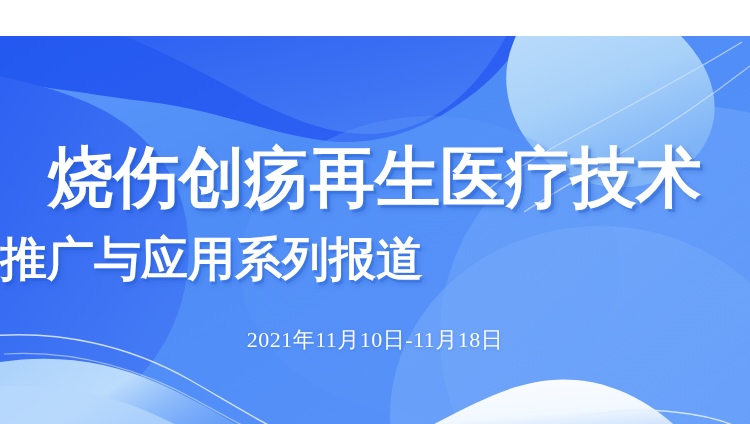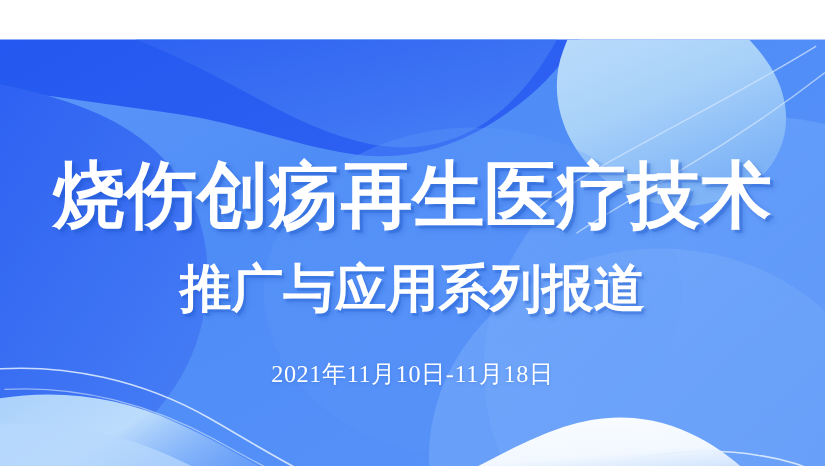--- a/index.html
+++ b/index.html
@@ -50,30 +50,29 @@
     text-shadow:
        3px 3px 0 rgba(30, 90, 205, 0.30),
        4px 4px 5px rgba(20, 70, 180, 0.25);
     font-family: "Liberation Sans", "DejaVu Sans", sans-serif;
   }
   .title-sub {
     position: absolute;
     left: 0;
     top: 199px;
     width: 750px;
-    text-align: center;
     color: #ffffff;
     font-size: 47px;
     line-height: 56px;
     font-weight: 700;
     white-space: nowrap;
     text-shadow:
        2px 3px 0 rgba(30, 90, 205, 0.28),
        3px 4px 5px rgba(20, 70, 180, 0.22);
-    font-family: Liberation Serif, serif;
+    font-family: Liberation Mono, monospace;
   }
   .title-date {
     position: absolute;
     left: 0;
     top: 285px;
     width: 750px;
     text-align: center;
     color: #ffffff;
     font-size: 22px;
     line-height: 38px;

